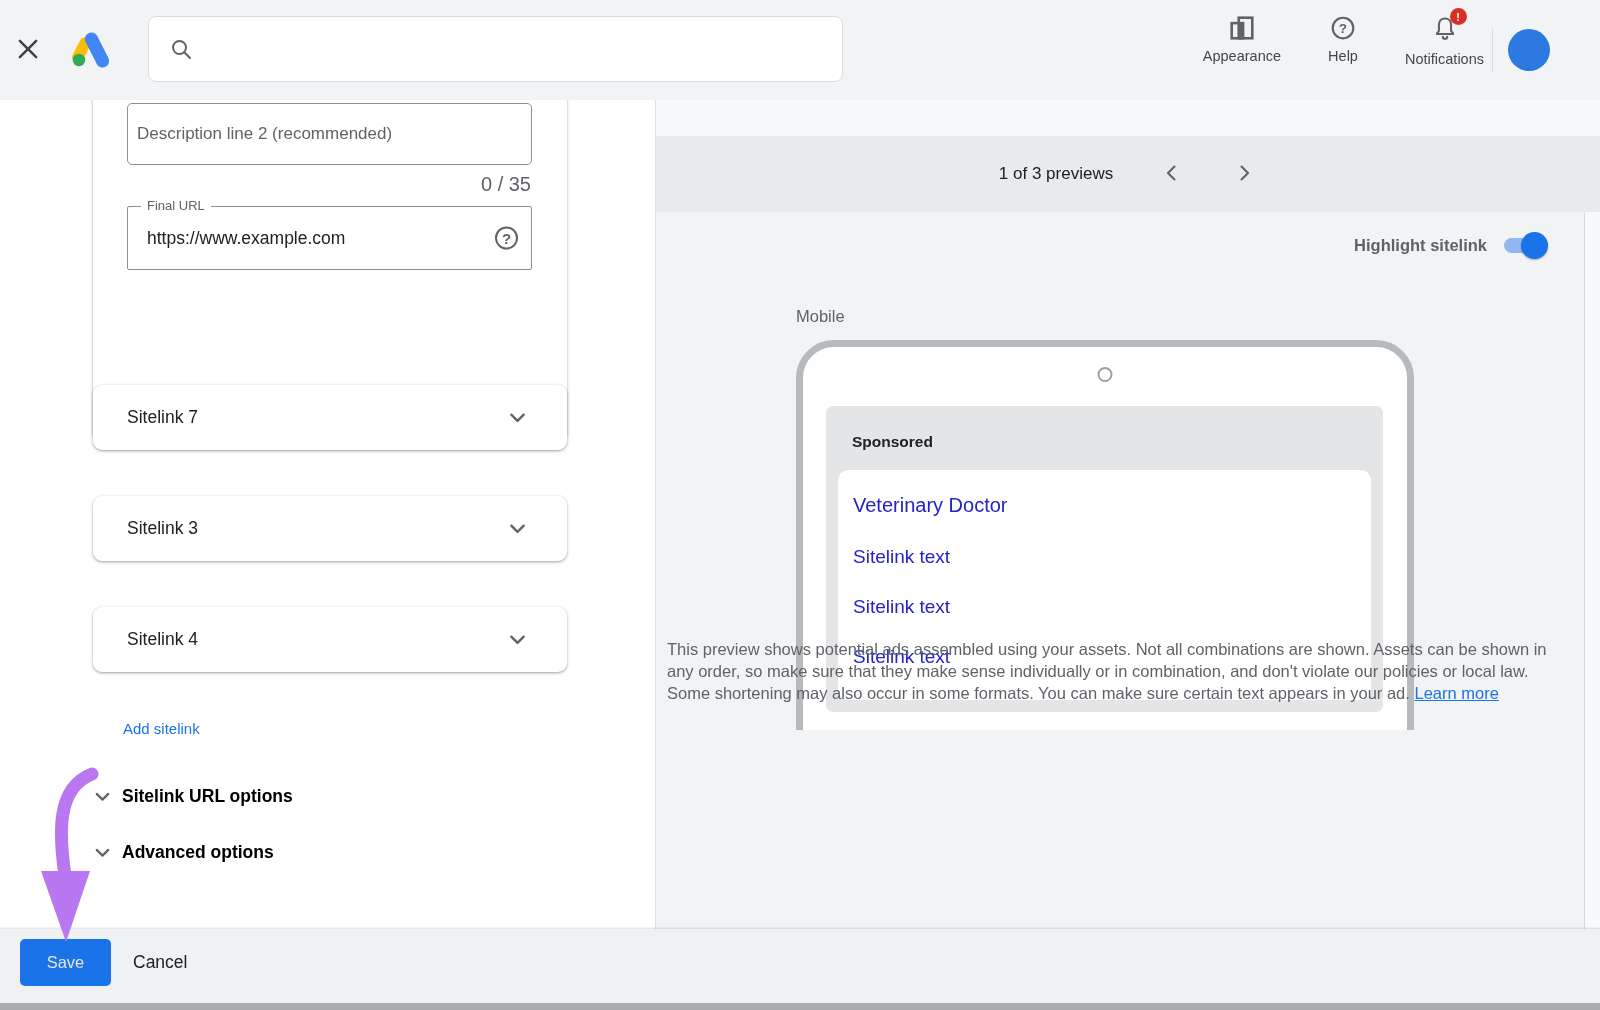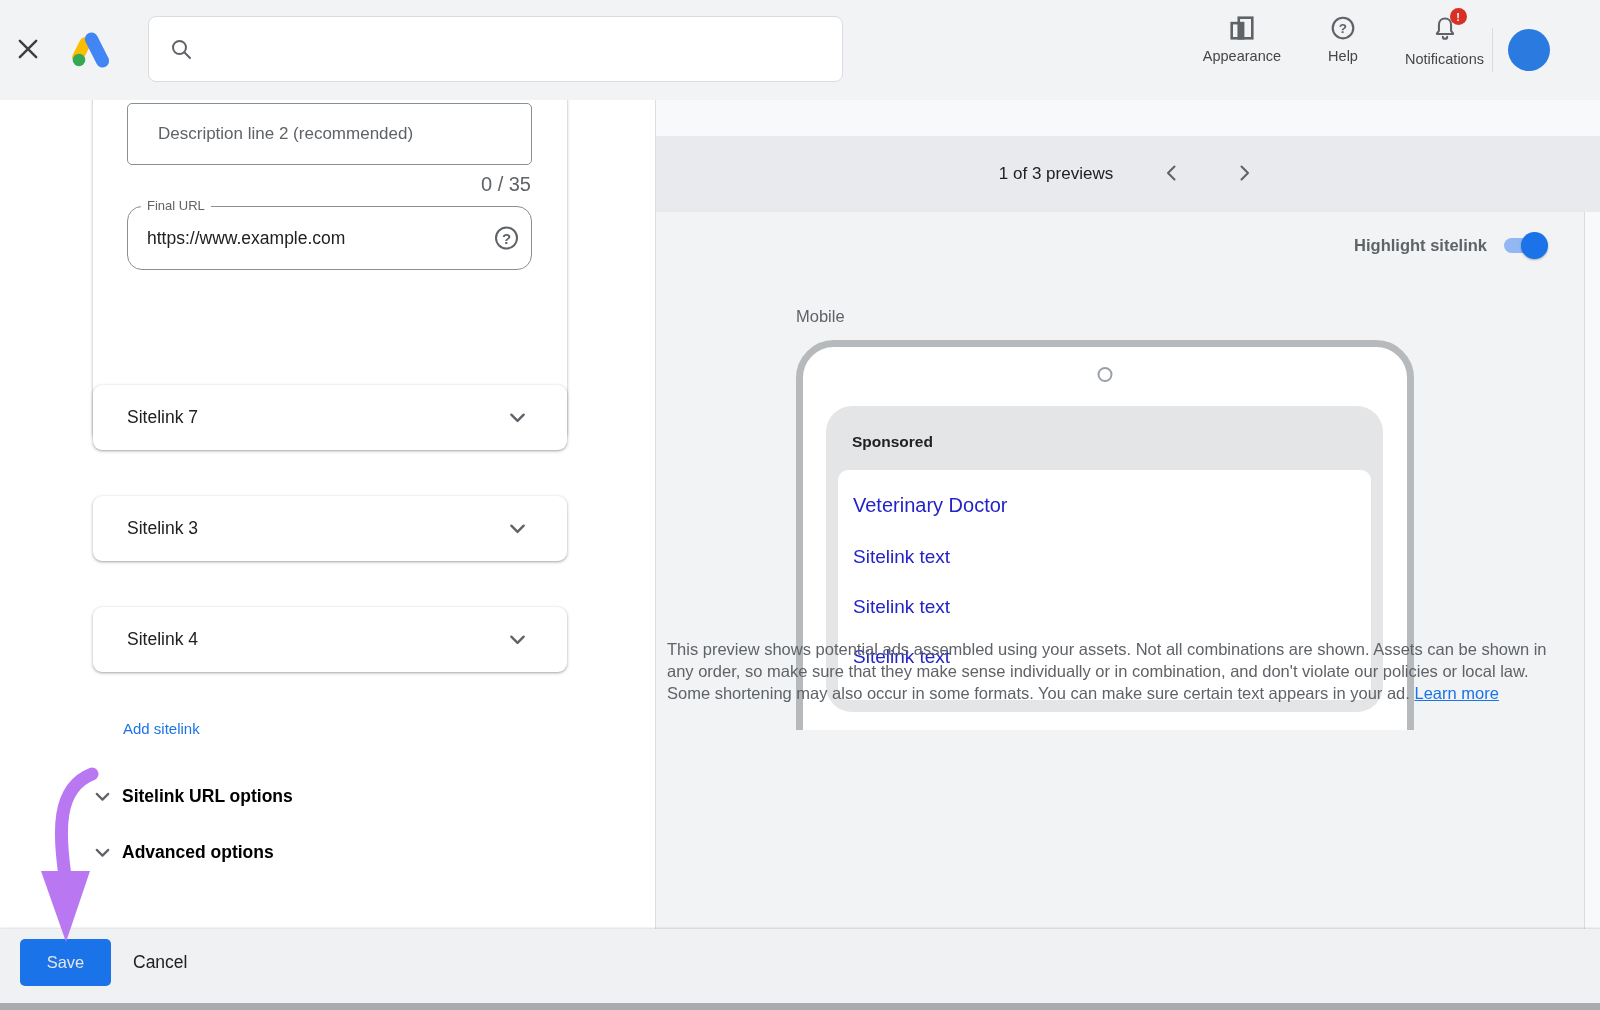--- a/index.html
+++ b/index.html
@@ -18,24 +18,24 @@
   .action .lbl { font-size:14.5px; color:#44474a; }
   .bell-wrap { position:relative; }
   .badge { position:absolute; top:-7px; right:-9px; width:17px; height:17px; background:#d93025; border-radius:50%; color:#fff; font-size:11px; font-weight:bold; display:flex; align-items:center; justify-content:center; }
   .topbar-divider { position:absolute; left:1492px; top:28px; width:1px; height:44px; background:#dadce0; }
   .avatar { position:absolute; left:1508px; top:29px; width:42px; height:42px; border-radius:50%; background:#2a7ae0; border:none; cursor:pointer; }
 
   
   .left-panel { position:absolute; left:0; top:100px; width:656px; height:829px; background:#fff; border-right:1px solid #dcdee0; overflow:hidden; }
   .card { background:#fff; border-radius:8px; box-shadow:0 1px 2px rgba(60,64,67,.30), 0 1px 3px 1px rgba(60,64,67,.15); }
   .field-card { position:absolute; left:93px; top:-10px; width:474px; height:350px; }
-  .desc-input { position:absolute; left:34px; top:13px; width:405px; height:62px; border:1px solid #8a8f94; border-radius:5px; padding:0 30px; font-size:17px; color:#202124; font-family:inherit; outline:none; }
+  .desc-input { position:absolute; left:34px; top:13px; width:405px; height:62px; border:1px solid #8a8f94; border-radius:5px; padding:0 9px; font-size:17px; color:#202124; font-family:inherit; outline:none; }
   .desc-input::placeholder { color:#5f6368; opacity:1; }
   .counter { position:absolute; top:83px; right:36px; font-size:20px; color:#5f6368; }
-  .final-url-field { position:absolute; left:34px; top:116px; width:405px; height:64px; border:1px solid #8a8f94; border-radius:15px; }
+  .final-url-field { position:absolute; left:34px; top:116px; width:405px; height:64px; border:1px solid #8a8f94; border-radius:2px; }
   .final-url-field .notch-label { position:absolute; top:-9px; left:13px; background:#fff; padding:0 6px; font-size:13px; color:#5f6368; }
   .final-url-field input { width:100%; height:100%; border:none; outline:none; background:transparent; padding:0 48px 0 19px; font-size:17.5px; color:#202124; font-family:inherit; }
   .help-circle { position:absolute; right:13px; top:50%; transform:translateY(-50%); width:23px; height:23px; border:2px solid #5f6368; border-radius:50%; color:#5f6368; font-size:15px; font-weight:bold; display:flex; align-items:center; justify-content:center; cursor:pointer; background:none; }
 
   .sitelink-card { position:absolute; left:93px; width:474px; height:65px; display:flex; align-items:center; justify-content:space-between; padding:0 36px 0 34px; cursor:pointer; border-radius:9px; }
   .sitelink-card .sl-label { font-size:17.5px; font-weight:500; color:#202124; }
 
   .add-sitelink { position:absolute; left:123px; top:620px; font-size:15px; font-weight:500; color:#1a73e8; background:none; border:none; cursor:pointer; font-family:inherit; }
   .options-row { position:absolute; left:90px; display:flex; align-items:center; gap:7px; background:none; border:none; cursor:pointer; font-family:inherit; }
   .options-row .opt-label { font-size:17.5px; font-weight:700; color:#000000; }
@@ -53,21 +53,21 @@
   .pager-label { font-size:17px; color:#202124; }
   .pager-btn { background:none; border:none; cursor:pointer; margin-left:46px; width:26px; height:26px; }
   .highlight-row { position:absolute; top:136px; right:55px; display:flex; align-items:center; gap:17px;font-weight:bold; }
   .highlight-label { font-size:16.5px; color:#5f6368; }
   .toggle { position:relative; width:41px; height:15px; background:#93b7f3; border-radius:8px; border:none; cursor:pointer; }
   .toggle .knob { position:absolute; right:-3px; top:-6px; width:27px; height:27px; border-radius:50%; background:#1a73e8; box-shadow:0 1px 2px rgba(0,0,0,.3); }
   .device-label { position:absolute; left:140px; top:207px; font-size:16.5px; color:#5f6368; }
   .phone-clip { position:absolute; left:140px; top:240px; width:618px; height:390px; overflow:hidden; }
   .phone { position:absolute; left:0; top:0; width:618px; height:460px; background:#fff; border:7px solid #b7babd; border-radius:38px; }
   .camera { position:absolute; left:50%; top:20px; transform:translateX(-50%); width:15px; height:15px; border:2px solid #9aa0a6; border-radius:50%; }
-  .sponsored-card { position:absolute; left:23px; top:59px; width:557px; height:306px; background:#e4e5e6; border-radius:26px; }
+  .sponsored-card { position:absolute; left:23px; top:59px; width:557px; height:306px; background:#e4e5e6; border-radius:7px; }
   .sponsored-label { position:absolute; left:26px; top:27px; font-size:15.5px; font-weight:bold; color:#202124; }
   .ad-card { position:absolute; left:12px; top:64px; width:533px; height:230px; background:#fff; border-radius:10px; }
   .ad-title { position:absolute; left:15px; top:24px; font-size:20px; color:#2323c8; }
   .ad-sitelink { position:absolute; left:15px; font-size:19px; color:#2323c8; }
   .disclaimer { position:absolute; left:11px; top:538px; width:880px; font-size:16.5px; line-height:22px; color:#5f6368; }
   .disclaimer a { color:#1a73e8; text-decoration:underline; cursor:pointer; }
 
   
   .annotation-arrow { position:absolute; left:28px; top:766px; width:80px; height:184px; z-index:6; pointer-events:none; }
 </style>

